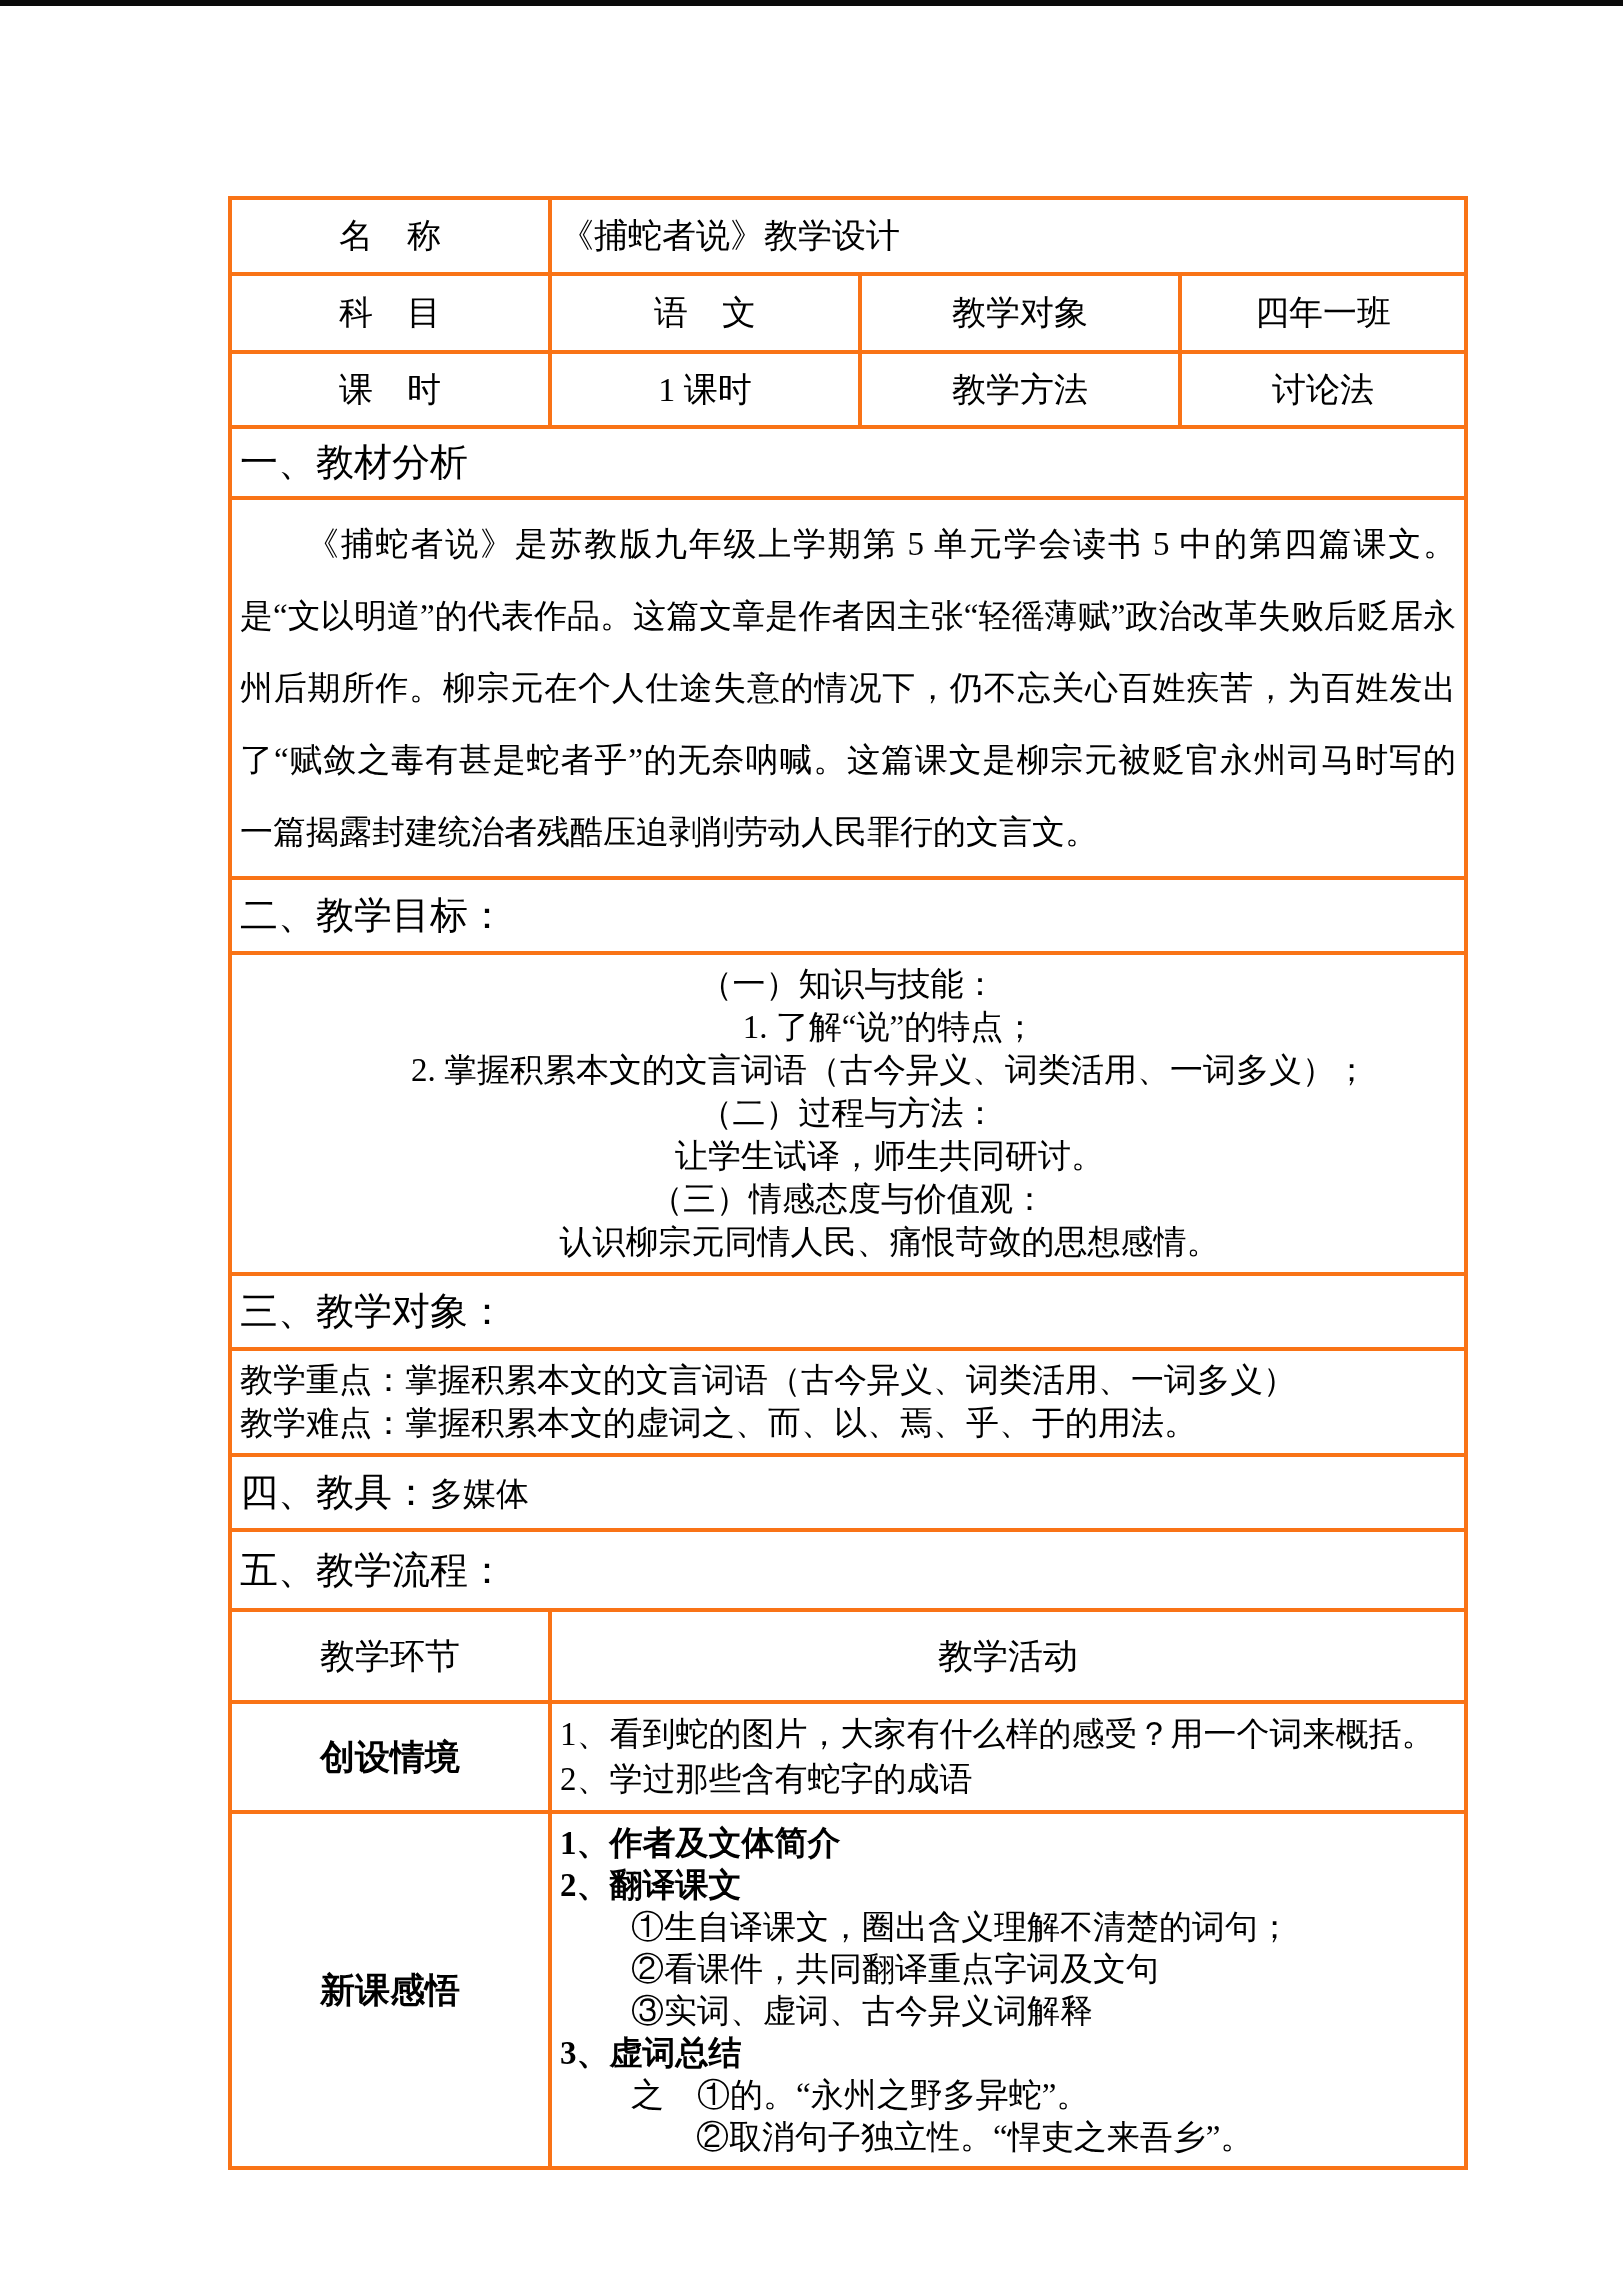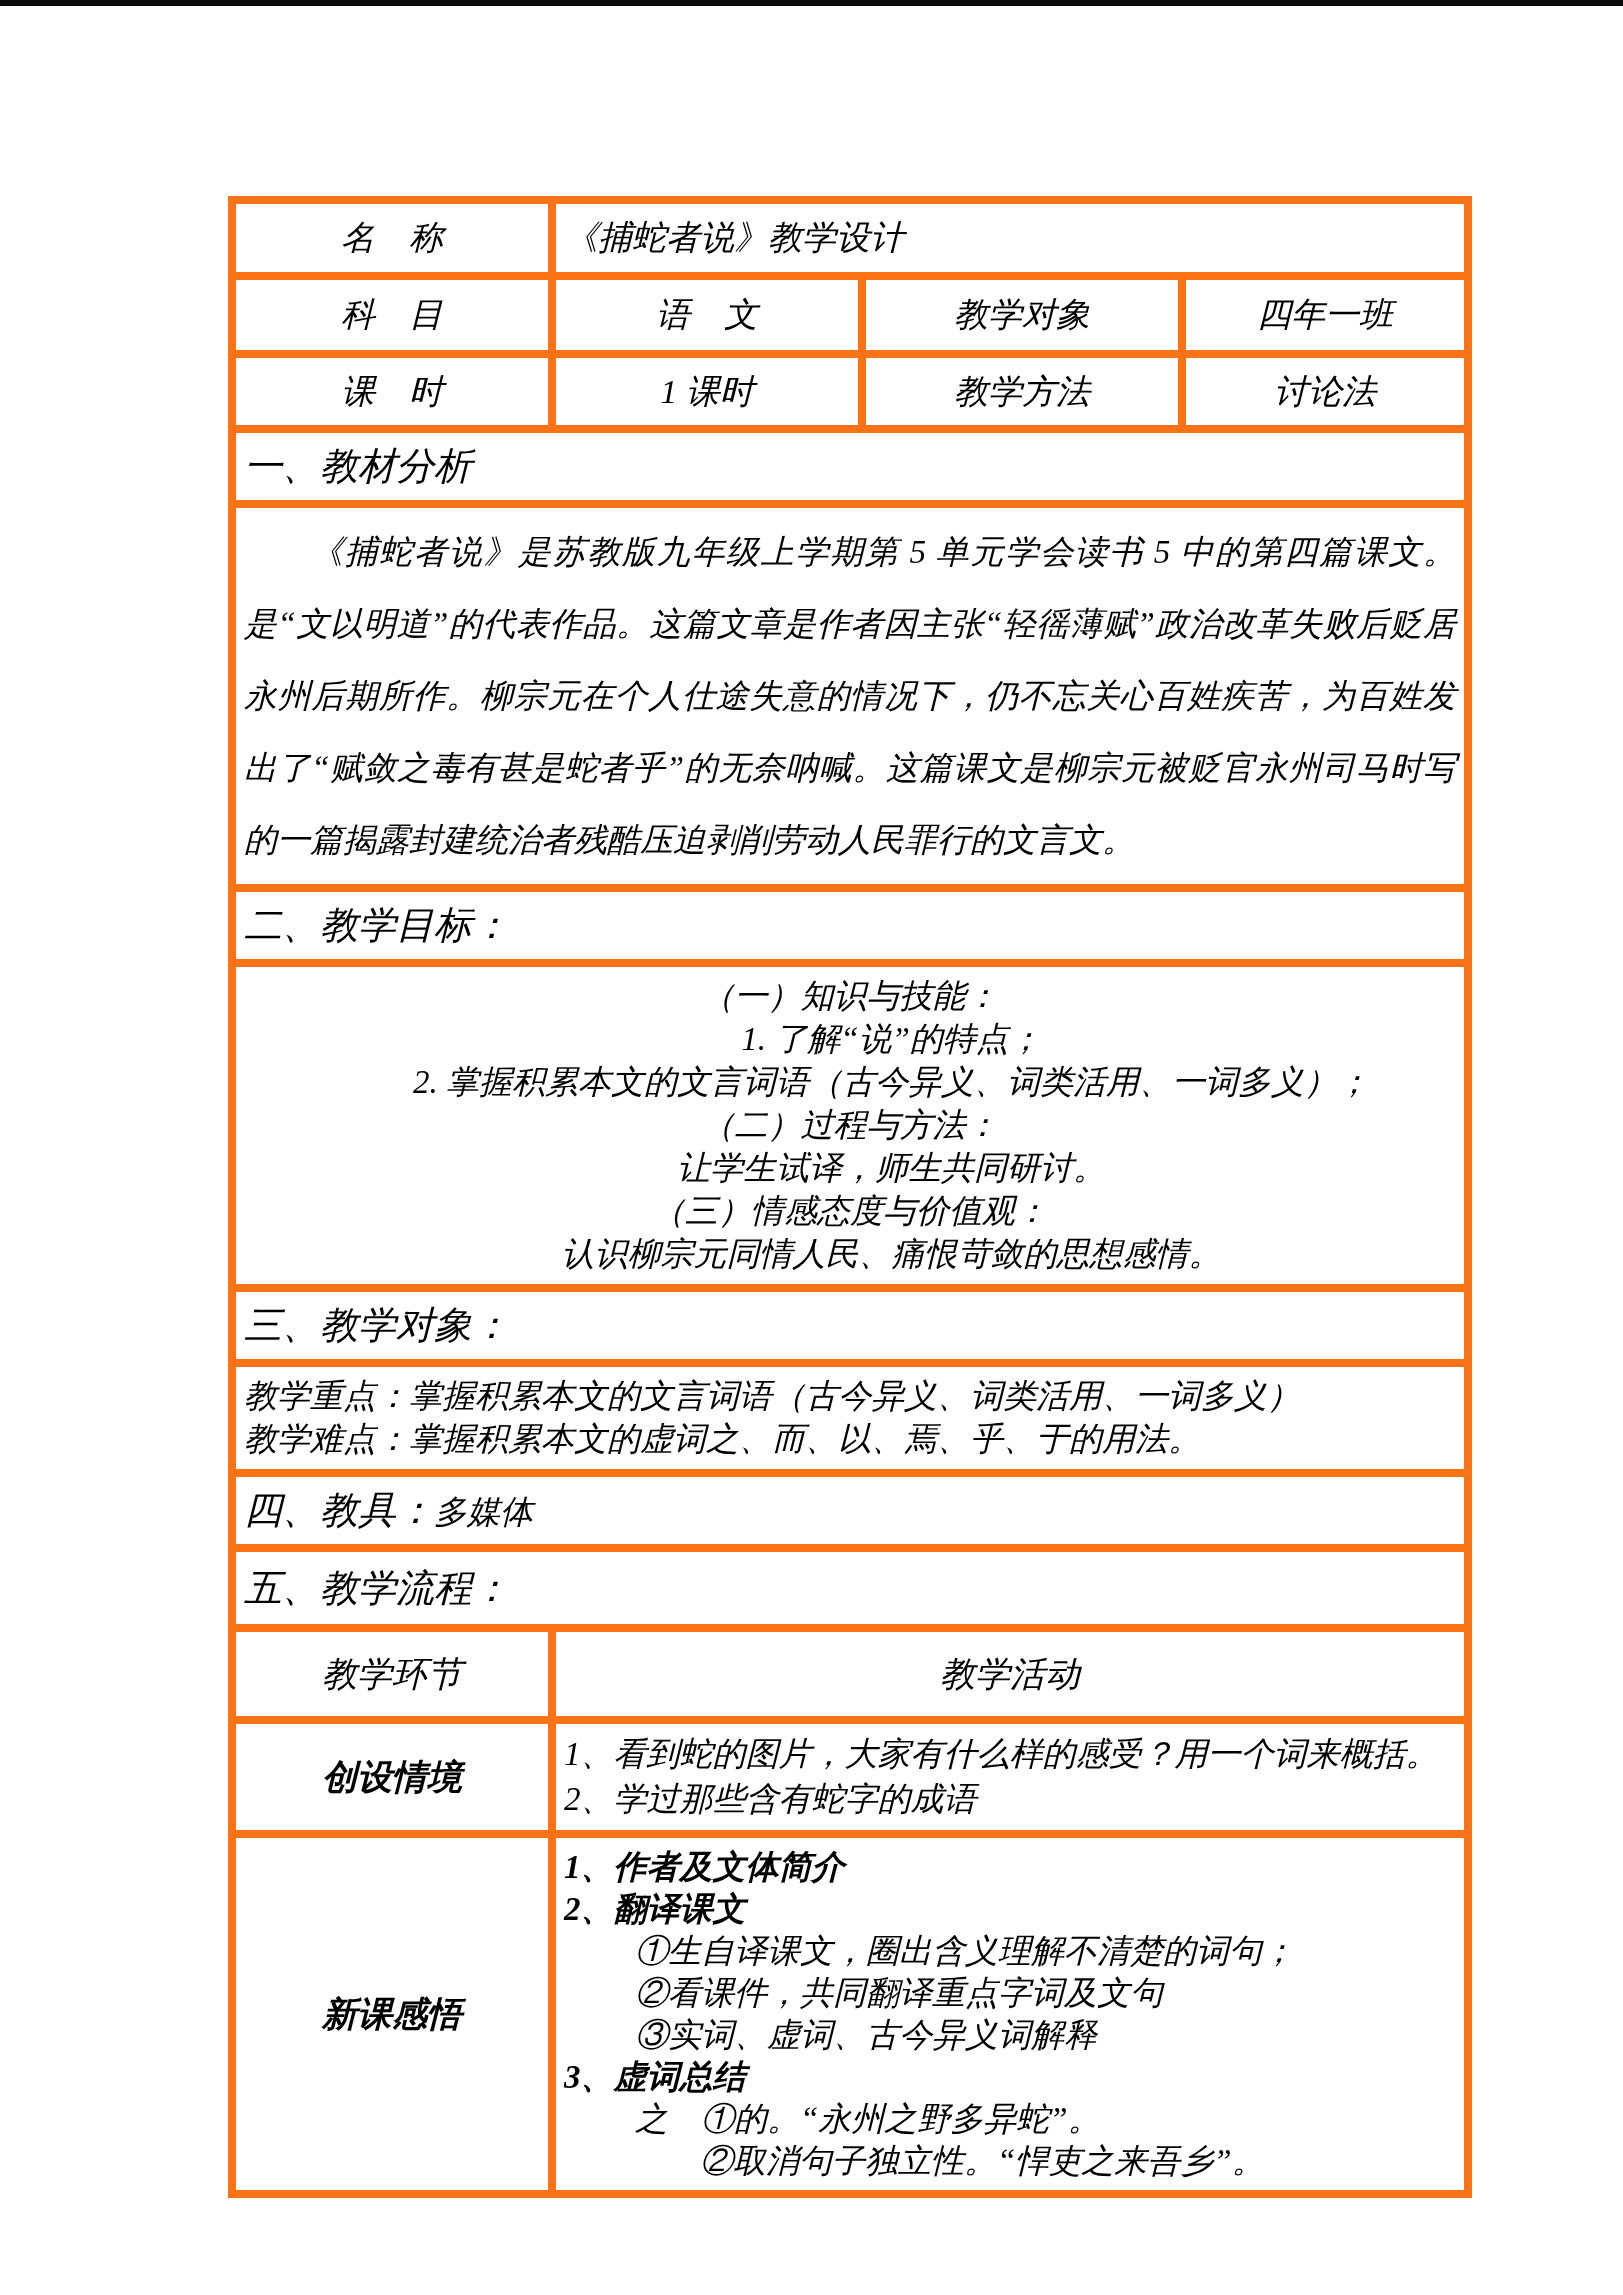--- a/index.html
+++ b/index.html
@@ -5,21 +5,21 @@
   html,body{margin:0;padding:0;}
   body{
     width:1623px;height:2295px;
     background:#ffffff;color:#000000;
     font-family:"Liberation Serif","DejaVu Serif",serif;
     position:relative;overflow:hidden;
   }
   .scan-bar{position:absolute;left:0;top:0;width:1623px;height:6.1px;background:#0a0a0a;}
   .doc{position:absolute;left:228px;top:196px;width:1237px;}
   table.plan{border-collapse:collapse;table-layout:fixed;width:1237px;}
-  table.plan td{border:8px solid #f97316;vertical-align:middle;overflow:hidden;padding:8px;font-style:italic;}
+  table.plan td{border:4px solid #f97316;vertical-align:middle;overflow:hidden;padding:8px;}
   
   .lbl{font-size:34px;text-align:center;}
   .val{font-size:34px;padding-left:20.5px;}
   .ctr{font-size:34px;text-align:center;}
   
   .heading{font-size:38px;padding-left:23px;}
   .body-size{font-size:33px;}
   
   .para-cell{padding:0 24.5px;}
   .para{font-size:33px;line-height:72px;text-align:justify;text-indent:2em;margin:0;}

